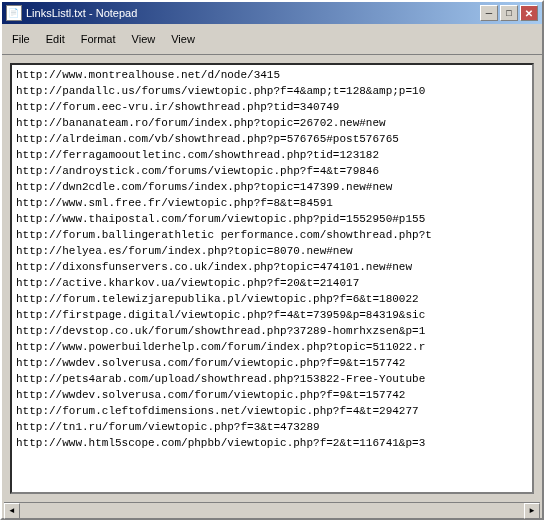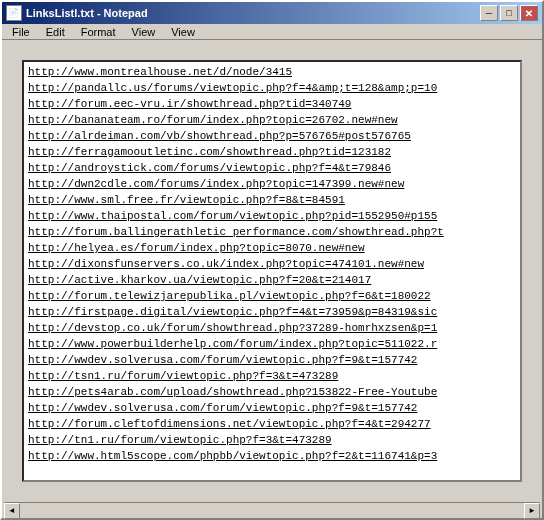--- a/index.html
+++ b/index.html
@@ -48,21 +48,21 @@
       align-items: center;
       justify-content: center;
       font-size: 9px;
       color: #000;
       border: 1px solid #808080;
     }
     .title-text {
       color: #fff;
       font-family: 'Tahoma', sans-serif;
       font-size: 11px;
-      font-weight: bold;
+      font-weight: normal;
     }
     .title-buttons {
       display: flex;
       gap: 2px;
     }
     .title-btn {
       width: 18px;
       height: 16px;
       background: #d4d0c8;
       border: 1px solid #fff;
@@ -77,21 +77,21 @@
     }
     .title-btn.close {
       background: #c0504d;
       color: white;
       font-weight: bold;
       font-size: 10px;
     }
 
     
     .menu-bar {
-      height: 16px;
+      height: 31px;
       background: #d4d0c8;
       display: flex;
       align-items: center;
       padding: 0 2px;
       border-bottom: 1px solid #808080;
       flex-shrink: 0;
     }
     .menu-item {
       padding: 2px 8px;
       font-family: 'Tahoma', sans-serif;
@@ -102,23 +102,22 @@
       align-items: center;
     }
 
     
     .content-wrapper {
       flex: 1;
       display: flex;
       overflow: hidden;
       background: #fef9c3;
       border: 2px inset #808080;
-      margin: 20px;
+      margin: 8px;
       position: relative;
-      text-decoration: underline;
     }
 
     .text-content {
       flex: 1;
       overflow-y: scroll;
       overflow-x: scroll;
       padding: 2px 4px;
       font-family: 'Courier New', Courier, monospace;
       font-size: 11px;
       line-height: 16px;
@@ -208,21 +207,20 @@
         <div>http://www.thaipostal.com/forum/viewtopic.php?pid=1552950#p155</div>
         <div>http://forum.ballingerathletic performance.com/showthread.php?t</div>
         <div>http://helyea.es/forum/index.php?topic=8070.new#new</div>
         <div>http://dixonsfunservers.co.uk/index.php?topic=474101.new#new</div>
         <div>http://active.kharkov.ua/viewtopic.php?f=20&amp;t=214017</div>
         <div>http://forum.telewizjarepublika.pl/viewtopic.php?f=6&amp;t=180022</div>
         <div>http://firstpage.digital/viewtopic.php?f=4&amp;t=73959&amp;p=84319&amp;sic</div>
         <div>http://devstop.co.uk/forum/showthread.php?37289-homrhxzsen&amp;p=1</div>
         <div>http://www.powerbuilderhelp.com/forum/index.php?topic=511022.r</div>
         <div>http://wwdev.solverusa.com/forum/viewtopic.php?f=9&amp;t=157742</div>
-        <div>http://tsn1.ru/forum/viewtopic.php?f=3&amp;t=473289</div>
         <div>http://pets4arab.com/upload/showthread.php?153822-Free-Youtube</div>
         <div>http://wwdev.solverusa.com/forum/viewtopic.php?f=9&amp;t=157742</div>
         <div>http://forum.cleftofdimensions.net/viewtopic.php?f=4&amp;t=294277</div>
         <div>http://tn1.ru/forum/viewtopic.php?f=3&amp;t=473289</div>
         <div>http://www.html5scope.com/phpbb/viewtopic.php?f=2&amp;t=116741&amp;p=3</div>
       </div>
   </div>
 
   <div class="h-scroll-bar">
     <div class="scroll-btn">◄</div>

